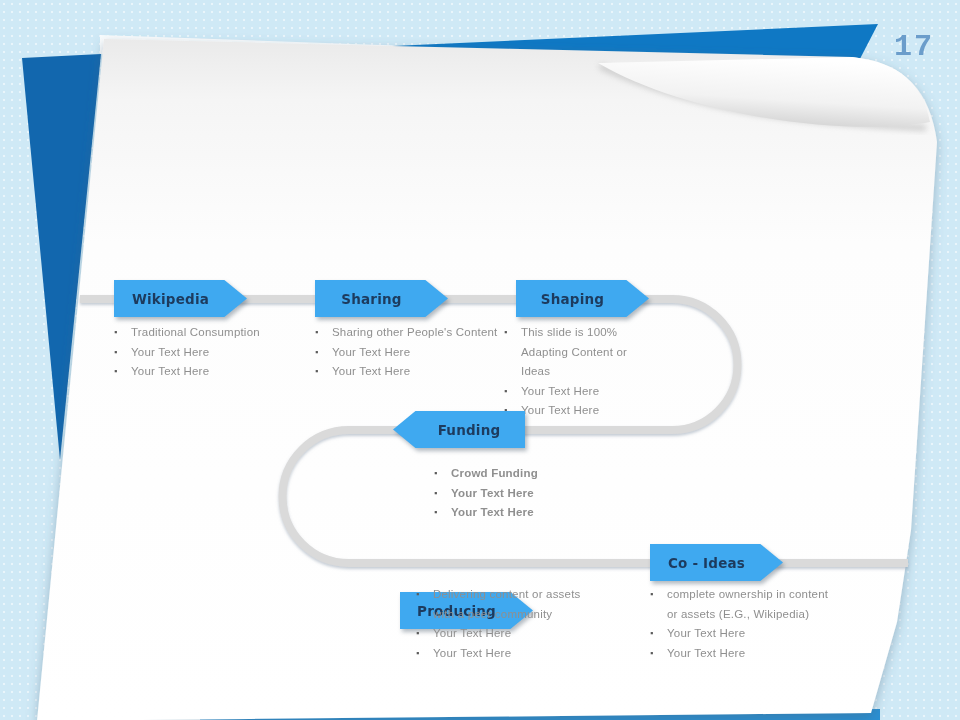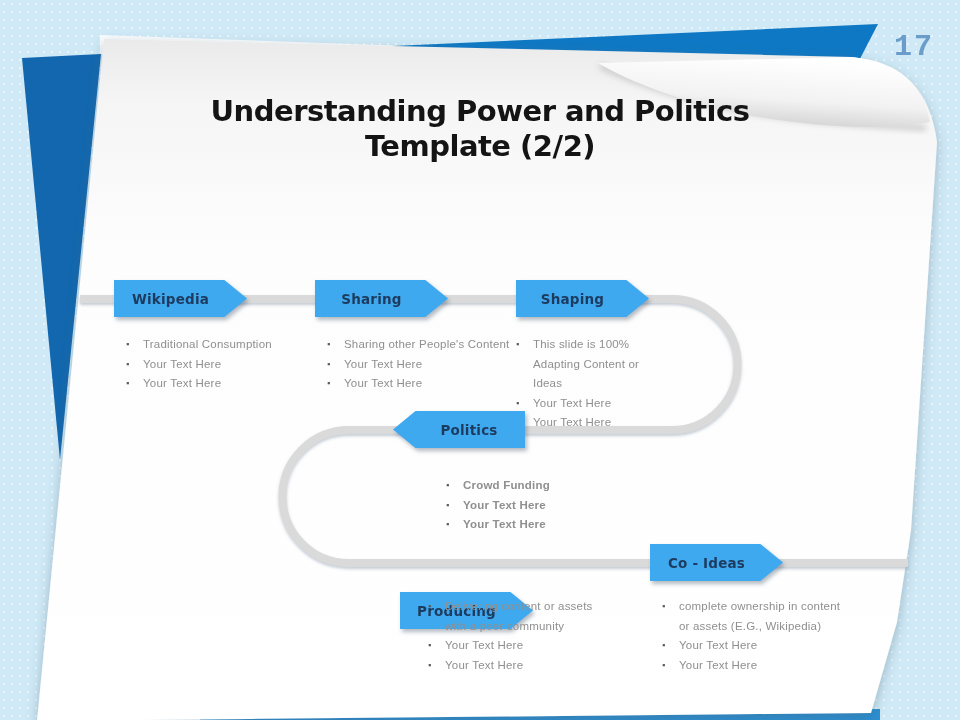--- a/index.html
+++ b/index.html
@@ -29,21 +29,21 @@
   }
   .arrow.right .inner{clip-path:polygon(0 0,83% 0,100% 50%,83% 100%,0 100%);padding-right:20px;box-sizing:border-box;}
   .arrow.left  .inner{clip-path:polygon(0 50%,17% 0,100% 0,100% 100%,17% 100%);padding-left:20px;box-sizing:border-box;}
   #arr-consuming{left:114px;top:280px;width:133px;}
   #arr-sharing  {left:315px;top:280px;width:133px;}
   #arr-shaping  {left:516px;top:280px;width:133px;}
   #arr-funding  {left:393px;top:411px;width:132px;}
   #arr-producing{left:400px;top:544px;width:133px;margin-top:48px;}
   #arr-coowning {left:650px;top:544px;width:133px;}
   
-  ul.bullets{position:absolute;z-index:5;margin:12px;padding:0;list-style:none;}
+  ul.bullets{position:absolute;z-index:5;margin:0;padding:0;list-style:none;}
   ul.bullets li{
     position:relative;padding-left:19px;margin:0;
     font-size:11.5px;line-height:19.5px;color:#8f8f8f;letter-spacing:.2px;
   }
   ul.bullets li::before{
     content:"\25AA";position:absolute;left:2px;top:0;font-size:9px;color:#5a5a5a;
   }
   #ul-consuming{left:112px;top:323px;width:175px;}
   #ul-sharing  {left:313px;top:323px;width:195px;}
   #ul-shaping  {left:502px;top:323px;width:152px;}
@@ -92,24 +92,20 @@
 
     <path filter="url(#soft)" d="M600,66 C700,112 800,122 926,128" stroke="#9e9e9e" stroke-width="5" fill="none" opacity="0.55"></path>
 
     <path d="M598,63 L852,57 C900,62 922,84 930,122 C850,137 690,117 598,63 Z" fill="url(#flapGrad)"></path>
 
     <path filter="url(#trackShadow)" d="M80,299 L672,299 A65.5,65.5 0 0 1 672,430 L349,430 A66.5,66.5 0 0 0 349,563 L908,563" stroke="#dadada" stroke-width="8" fill="none"></path>
   </svg>
 
   <div class="page-number">17</div>
 
-  <div class="title">
-    <div>Understanding Power and Politics</div>
-    <div>Template (2/2)</div>
-  </div>
 
   <div class="arrow right" id="arr-consuming">
     <div class="inner">Wikipedia</div>
   </div>
   <ul class="bullets" id="ul-consuming">
     <li>Traditional Consumption</li>
     <li>Your Text Here</li>
     <li>Your Text Here</li>
   </ul>
 
@@ -125,21 +121,21 @@
   <div class="arrow right" id="arr-shaping">
     <div class="inner">Shaping</div>
   </div>
   <ul class="bullets" id="ul-shaping">
     <li>This slide is 100% Adapting Content or Ideas</li>
     <li>Your Text Here</li>
     <li>Your Text Here</li>
   </ul>
 
   <div class="arrow left" id="arr-funding">
-    <div class="inner">Politics</div>
+    <div class="inner">Funding</div>
   </div>
   <ul class="bullets" id="ul-funding">
     <li>Crowd Funding</li>
     <li>Your Text Here</li>
     <li>Your Text Here</li>
   </ul>
 
   <div class="arrow right" id="arr-producing">
     <div class="inner">Producing</div>
   </div>

